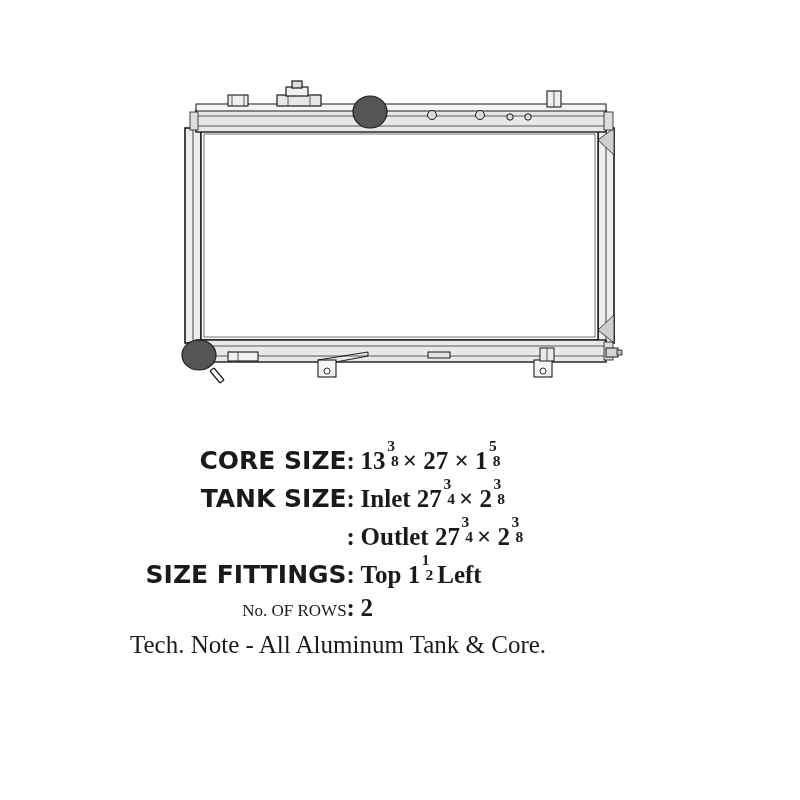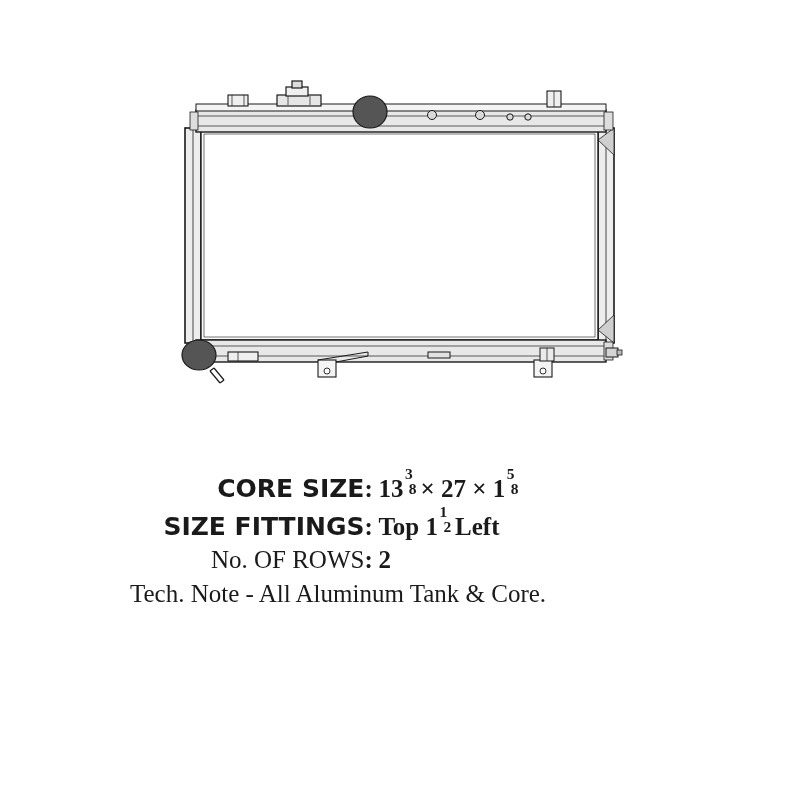--- a/index.html
+++ b/index.html
@@ -22,21 +22,21 @@
     left: 0;
     top: 0;
     width: 800px;
     height: 440px;
   }
 
   
   #spec-table {
     position: absolute;
     left: 0;
-    top: 467px;
+    top: 439px;
     width: 656px;
   }
   table.spec {
     border-collapse: collapse;
     margin: 0 auto;
     width: 520px;
   }
   table.spec td {
     padding: 0;
     vertical-align: baseline;
@@ -47,21 +47,21 @@
   td.label {
     text-align: right;
     padding-right: 14px;
     font-weight: bold;
     font-family: "DejaVu Sans", sans-serif;
     font-size: 23px;
   }
   td.label.light {
     font-weight: normal;
     font-family: "Liberation Serif", serif;
-    font-size: 25px;
+    font-size: 17px;
   }
   td.value {
     text-align: left;
     font-family: "Liberation Serif", serif;
     font-size: 25px;
     font-weight: bold;
   }
   td.value .colon {
     display: inline-block;
     width: 14px;
@@ -217,20 +217,28 @@
 </div>
 
 <div id="spec-table">
   <table class="spec">
     <tbody id="spec-body">
         <tr>
           <td class="label">CORE SIZE</td>
           <td class="value"><span class="colon">:</span>13<span class="frac"><span class="num">3</span><span class="den">8</span></span> × 27 × 1<span class="frac"><span class="num">5</span><span class="den">8</span></span></td>
         </tr>
         <tr>
+          <td class="label">TANK SIZE</td>
+          <td class="value"><span class="colon">:</span>Inlet 27<span class="frac"><span class="num">3</span><span class="den">4</span></span> × 2<span class="frac"><span class="num">3</span><span class="den">8</span></span></td>
+        </tr>
+        <tr>
+          <td class="label"></td>
+          <td class="value"><span class="colon">:</span>Outlet 27<span class="frac"><span class="num">3</span><span class="den">4</span></span> × 2<span class="frac"><span class="num">3</span><span class="den">8</span></span></td>
+        </tr>
+        <tr>
           <td class="label">SIZE FITTINGS</td>
           <td class="value"><span class="colon">:</span>Top 1<span class="frac"><span class="num">1</span><span class="den">2</span></span> Left</td>
         </tr>
         <tr>
           <td class="label light">No. OF ROWS</td>
           <td class="value"><span class="colon">:</span>2</td>
         </tr>
       </tbody>
   </table>
   <div class="tech-note">Tech. Note - All Aluminum Tank &amp; Core.</div>

